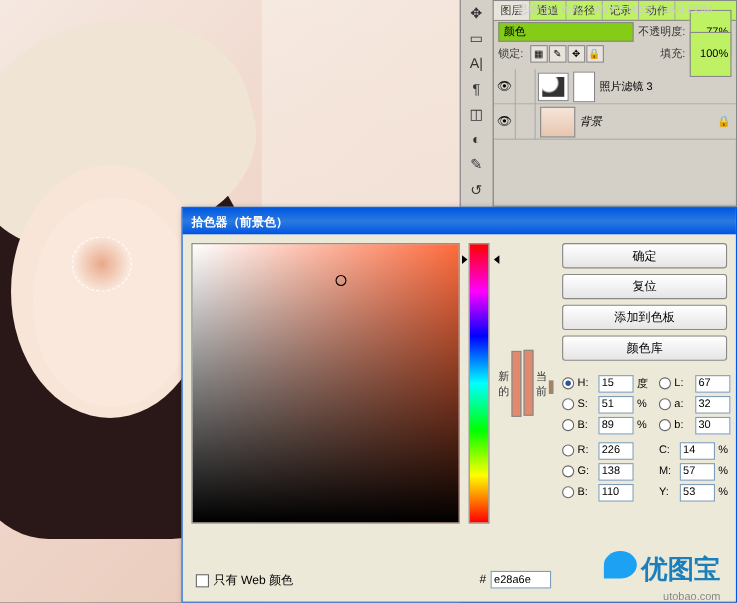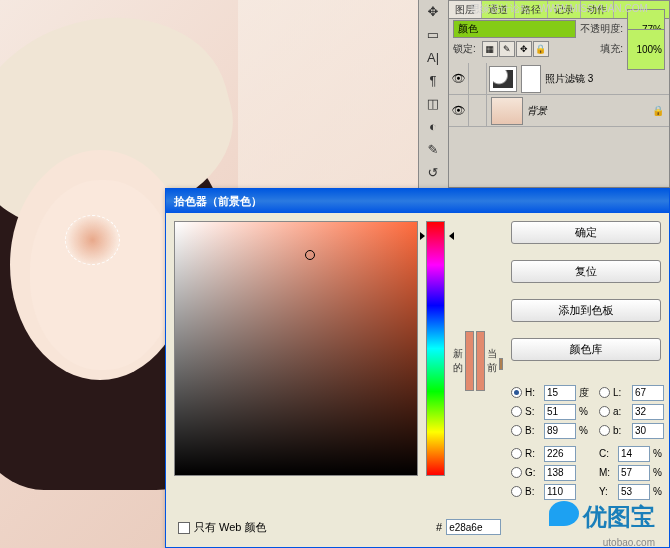--- a/index.html
+++ b/index.html
@@ -51,21 +51,21 @@
 .hue-cursor::before,.hue-cursor::after{content:"";position:absolute;width:0;height:0;border-top:4px solid transparent;border-bottom:4px solid transparent}
 .hue-cursor::before{left:-2px;border-left:5px solid #000}
 .hue-cursor::after{right:-2px;border-right:5px solid #000}
 
 .swatch-col{width:50px;display:flex;flex-direction:row;align-items:center;gap:2px}
 .slbl{font-size:10px;color:#333}
 .swatch{width:44px;height:60px;border:1px solid #888}
 .cube{width:12px;height:12px;background:#b08050;border:1px solid #888;margin-top:6px}
 
 .fields{width:150px;display:flex;flex-direction:column;gap:2px}
-.btn{background:linear-gradient(180deg,#fff,#e5e5e5);border:1px solid #888;border-radius:3px;padding:3px 4px;font-size:11px;text-align:center;margin-bottom:14px}
+.btn{background:linear-gradient(180deg,#fff,#e5e5e5);border:1px solid #888;border-radius:3px;padding:3px 4px;font-size:11px;text-align:center;margin-bottom:3px}
 .frow{display:flex;align-items:center;gap:3px;height:19px}
 .radio{width:11px;height:11px;border:1px solid #666;border-radius:50%;background:#fff;display:inline-flex;align-items:center;justify-content:center}
 .radio.on::after{content:"";width:5px;height:5px;background:#2b5797;border-radius:50%}
 .flbl{width:16px;font-size:10px}
 .finp{width:32px;height:16px;border:1px solid #7f9db9;background:#fff;font-size:10px;padding:0 2px;text-align:left}
 .funit{width:14px;font-size:10px}
 .col2{display:flex;gap:6px}
 .colL,.colR{flex:1}
 
 .webonly{position:absolute;bottom:12px;left:12px;display:flex;align-items:center;gap:4px;font-size:10px}

